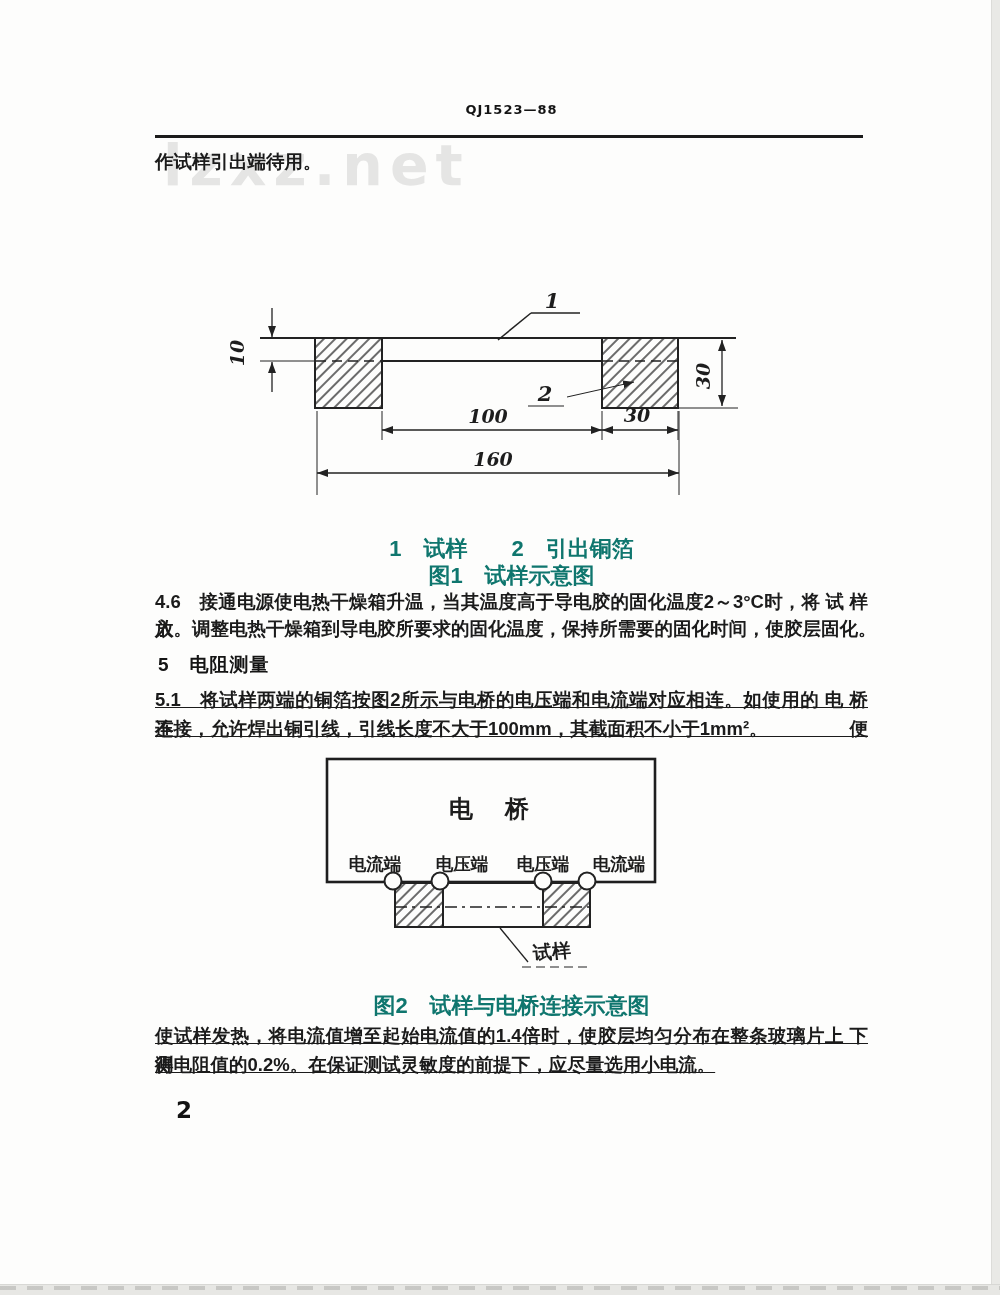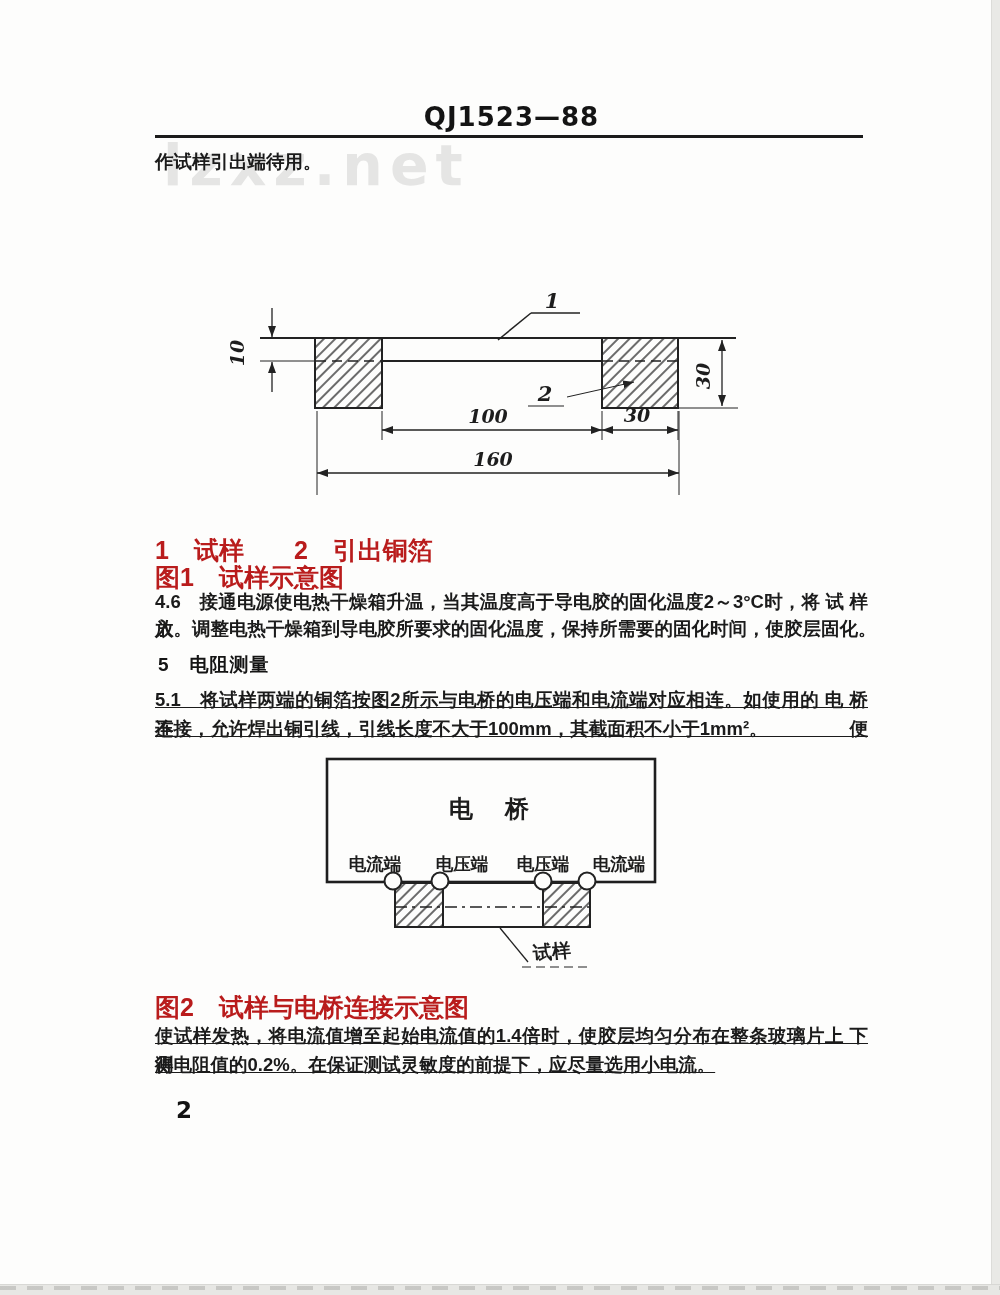--- a/index.html
+++ b/index.html
@@ -2,40 +2,40 @@
 <html><head>
 <meta charset="utf-8">
 <style>
   html,body{margin:0;padding:0;background:#ffffff;}
   .page{
     position:relative;width:1000px;height:1295px;background:#fdfdfc;
     font-family:"Liberation Sans",sans-serif;color:#1a1a1a;overflow:hidden;
   }
   .doc-number{
     position:absolute;left:155px;top:102px;width:713px;text-align:center;
-    font-family:"DejaVu Sans",sans-serif;font-weight:700;font-size:26px;letter-spacing:1px;color:#141414;
+    font-family:"DejaVu Sans",sans-serif;font-weight:700;font-size:13px;letter-spacing:1px;color:#141414;
   }
   .header-rule{
     position:absolute;left:155px;top:135px;width:708px;height:3px;background:#1b1b1b;
   }
   .watermark{
     position:absolute;left:163px;top:132px;
     font-family:"DejaVu Sans",sans-serif;font-weight:700;font-size:57px;letter-spacing:7px;
     color:rgba(60,60,60,0.12);user-select:none;
   }
   .para{position:absolute;left:155px;width:713px;font-size:18.5px;font-weight:600;color:#1b1b1b;}
   .para .tl{line-height:27px;height:27px;white-space:nowrap;}
   .para.wide .tl{line-height:29px;height:29px;text-decoration:underline;}
   .tl.j{white-space:normal;text-align:justify;text-align-last:justify;}
   .sec-heading{
     position:absolute;left:158px;top:652px;font-size:19px;font-weight:800;color:#141414;letter-spacing:1px;
   }
   .fig-caption{
-    position:absolute;left:155px;width:713px;text-align:left;
-    font-size:25px;font-weight:700;color:#b91c1c;
+    position:absolute;left:155px;width:713px;text-align:center;
+    font-size:22px;font-weight:700;color:#0f766e;
   }
   .fig{position:absolute;}
   .page-number{
     position:absolute;left:176px;top:1097px;font-size:23px;font-weight:700;
     font-family:"DejaVu Sans",sans-serif;color:#121212;
   }
   .edge-right{
     position:absolute;left:991px;top:0;width:9px;height:1295px;
     background:#e9e9e6;border-left:1px solid #dcdcd9;
   }

